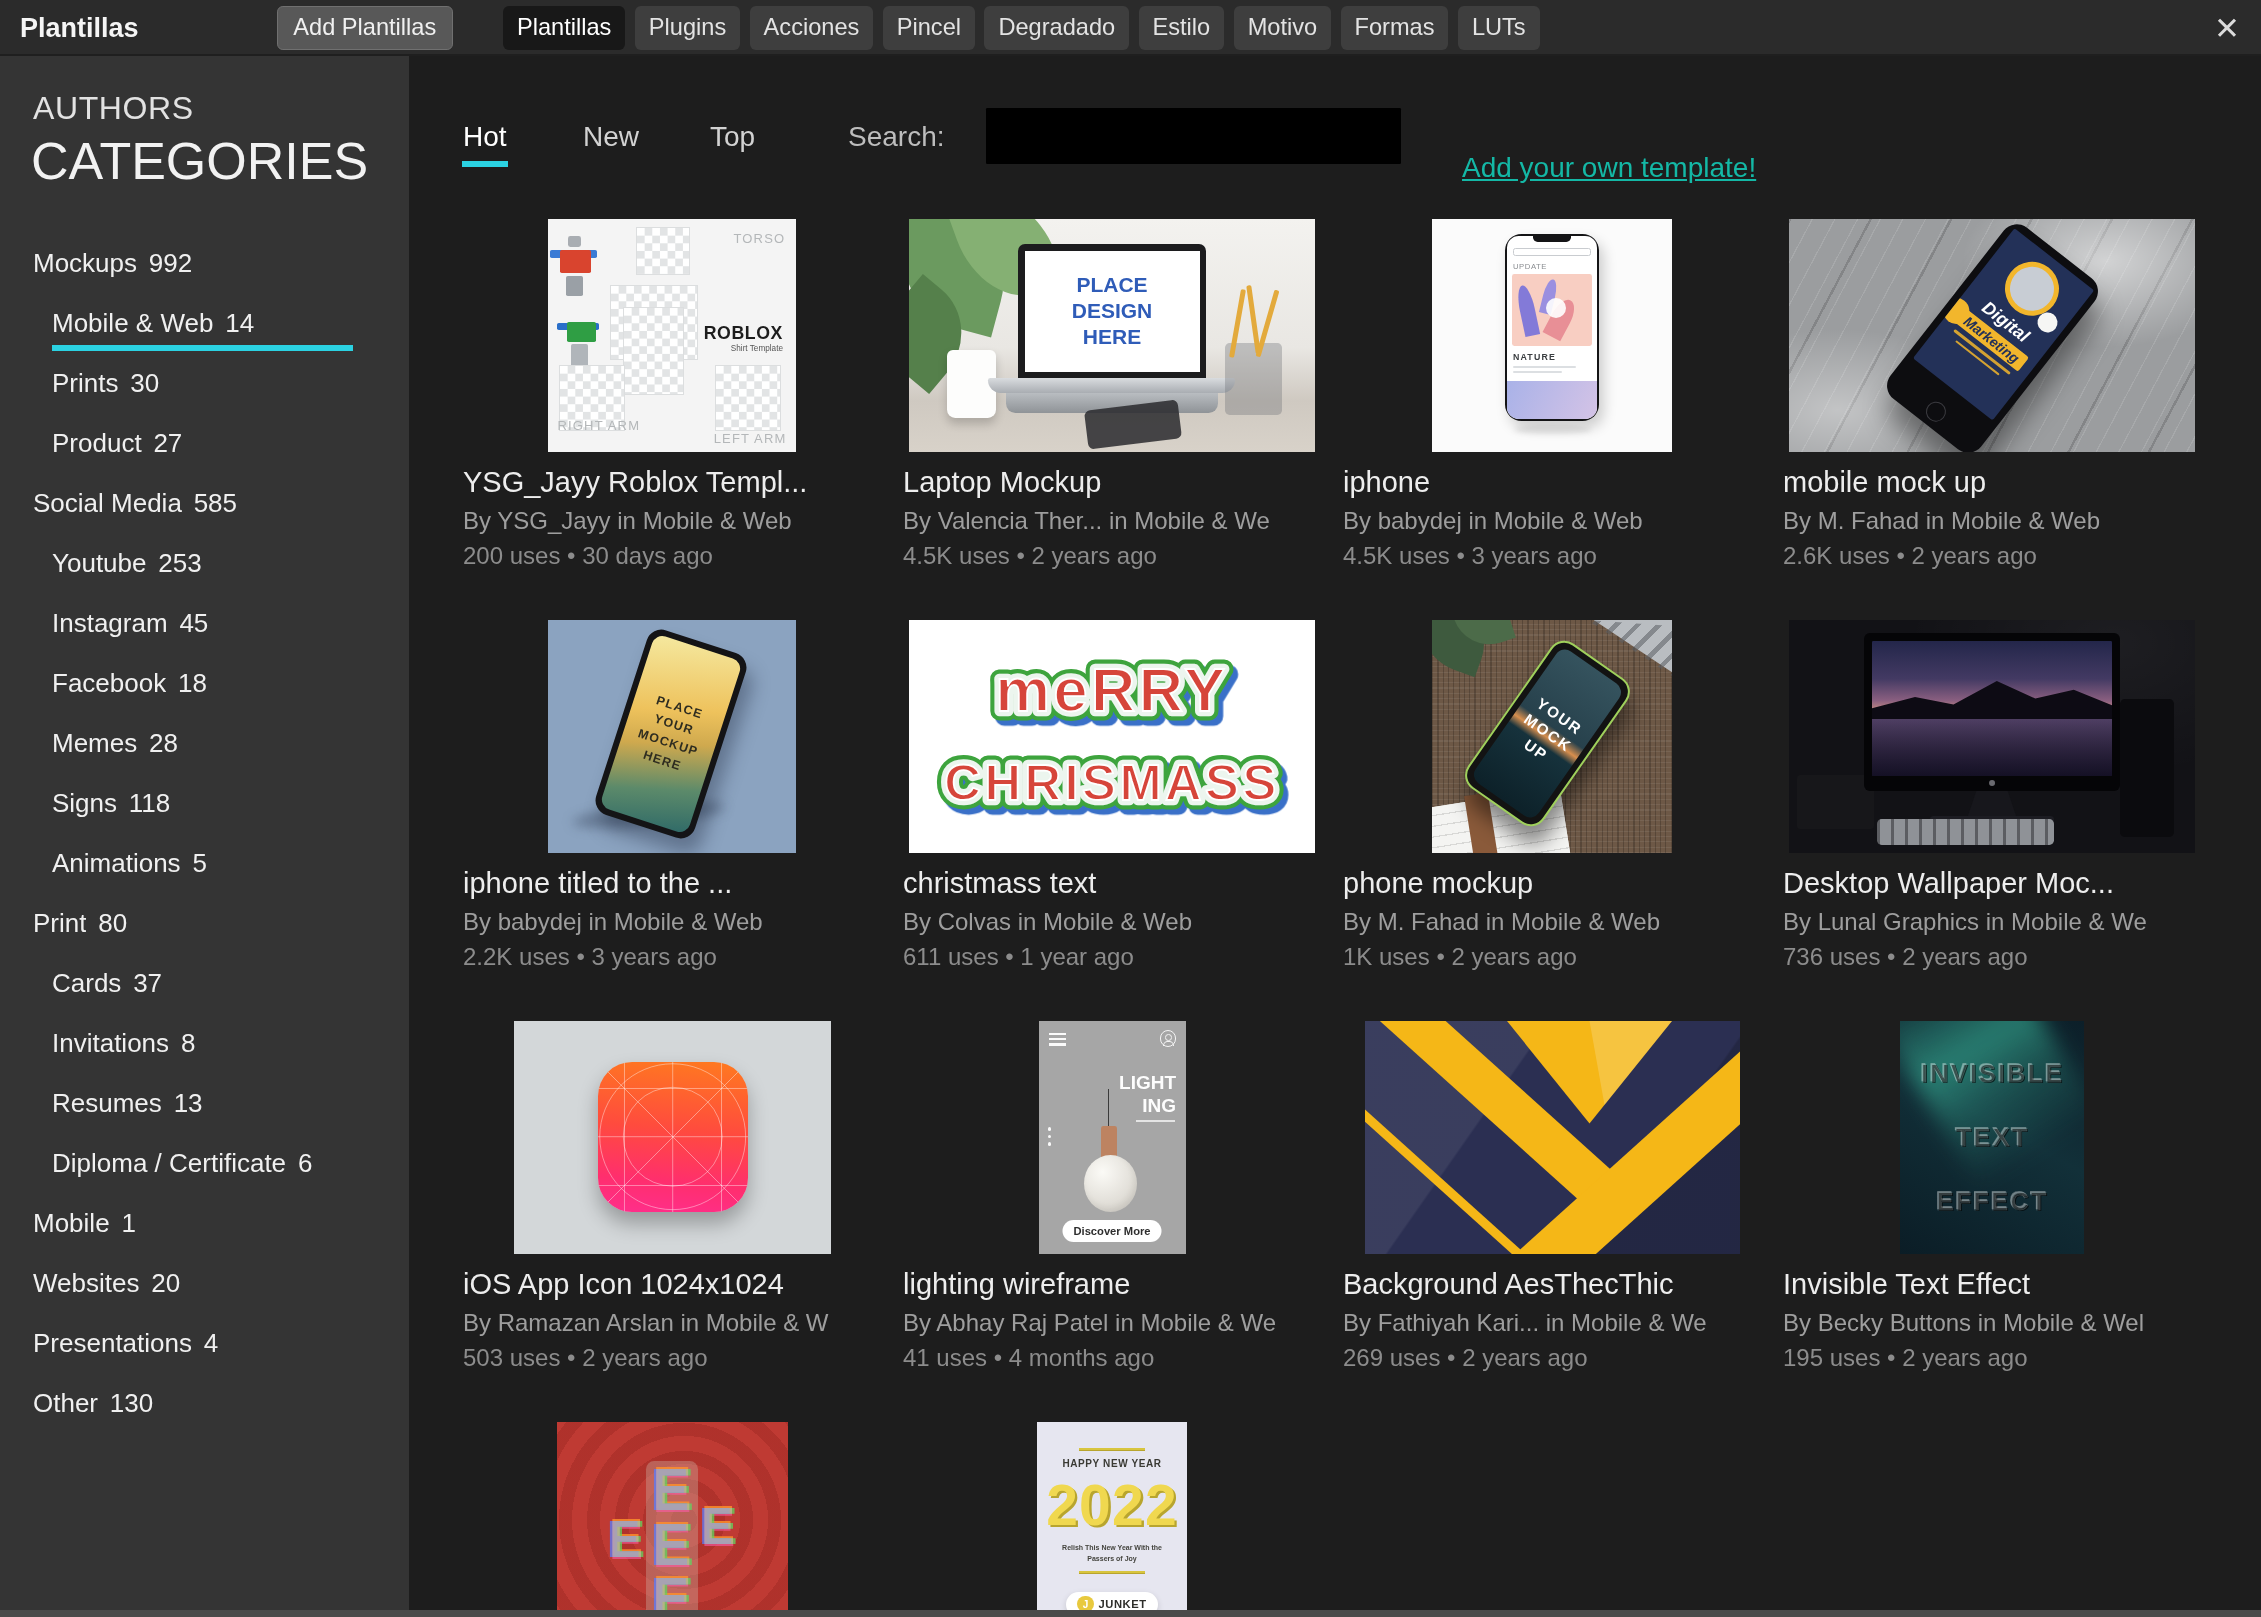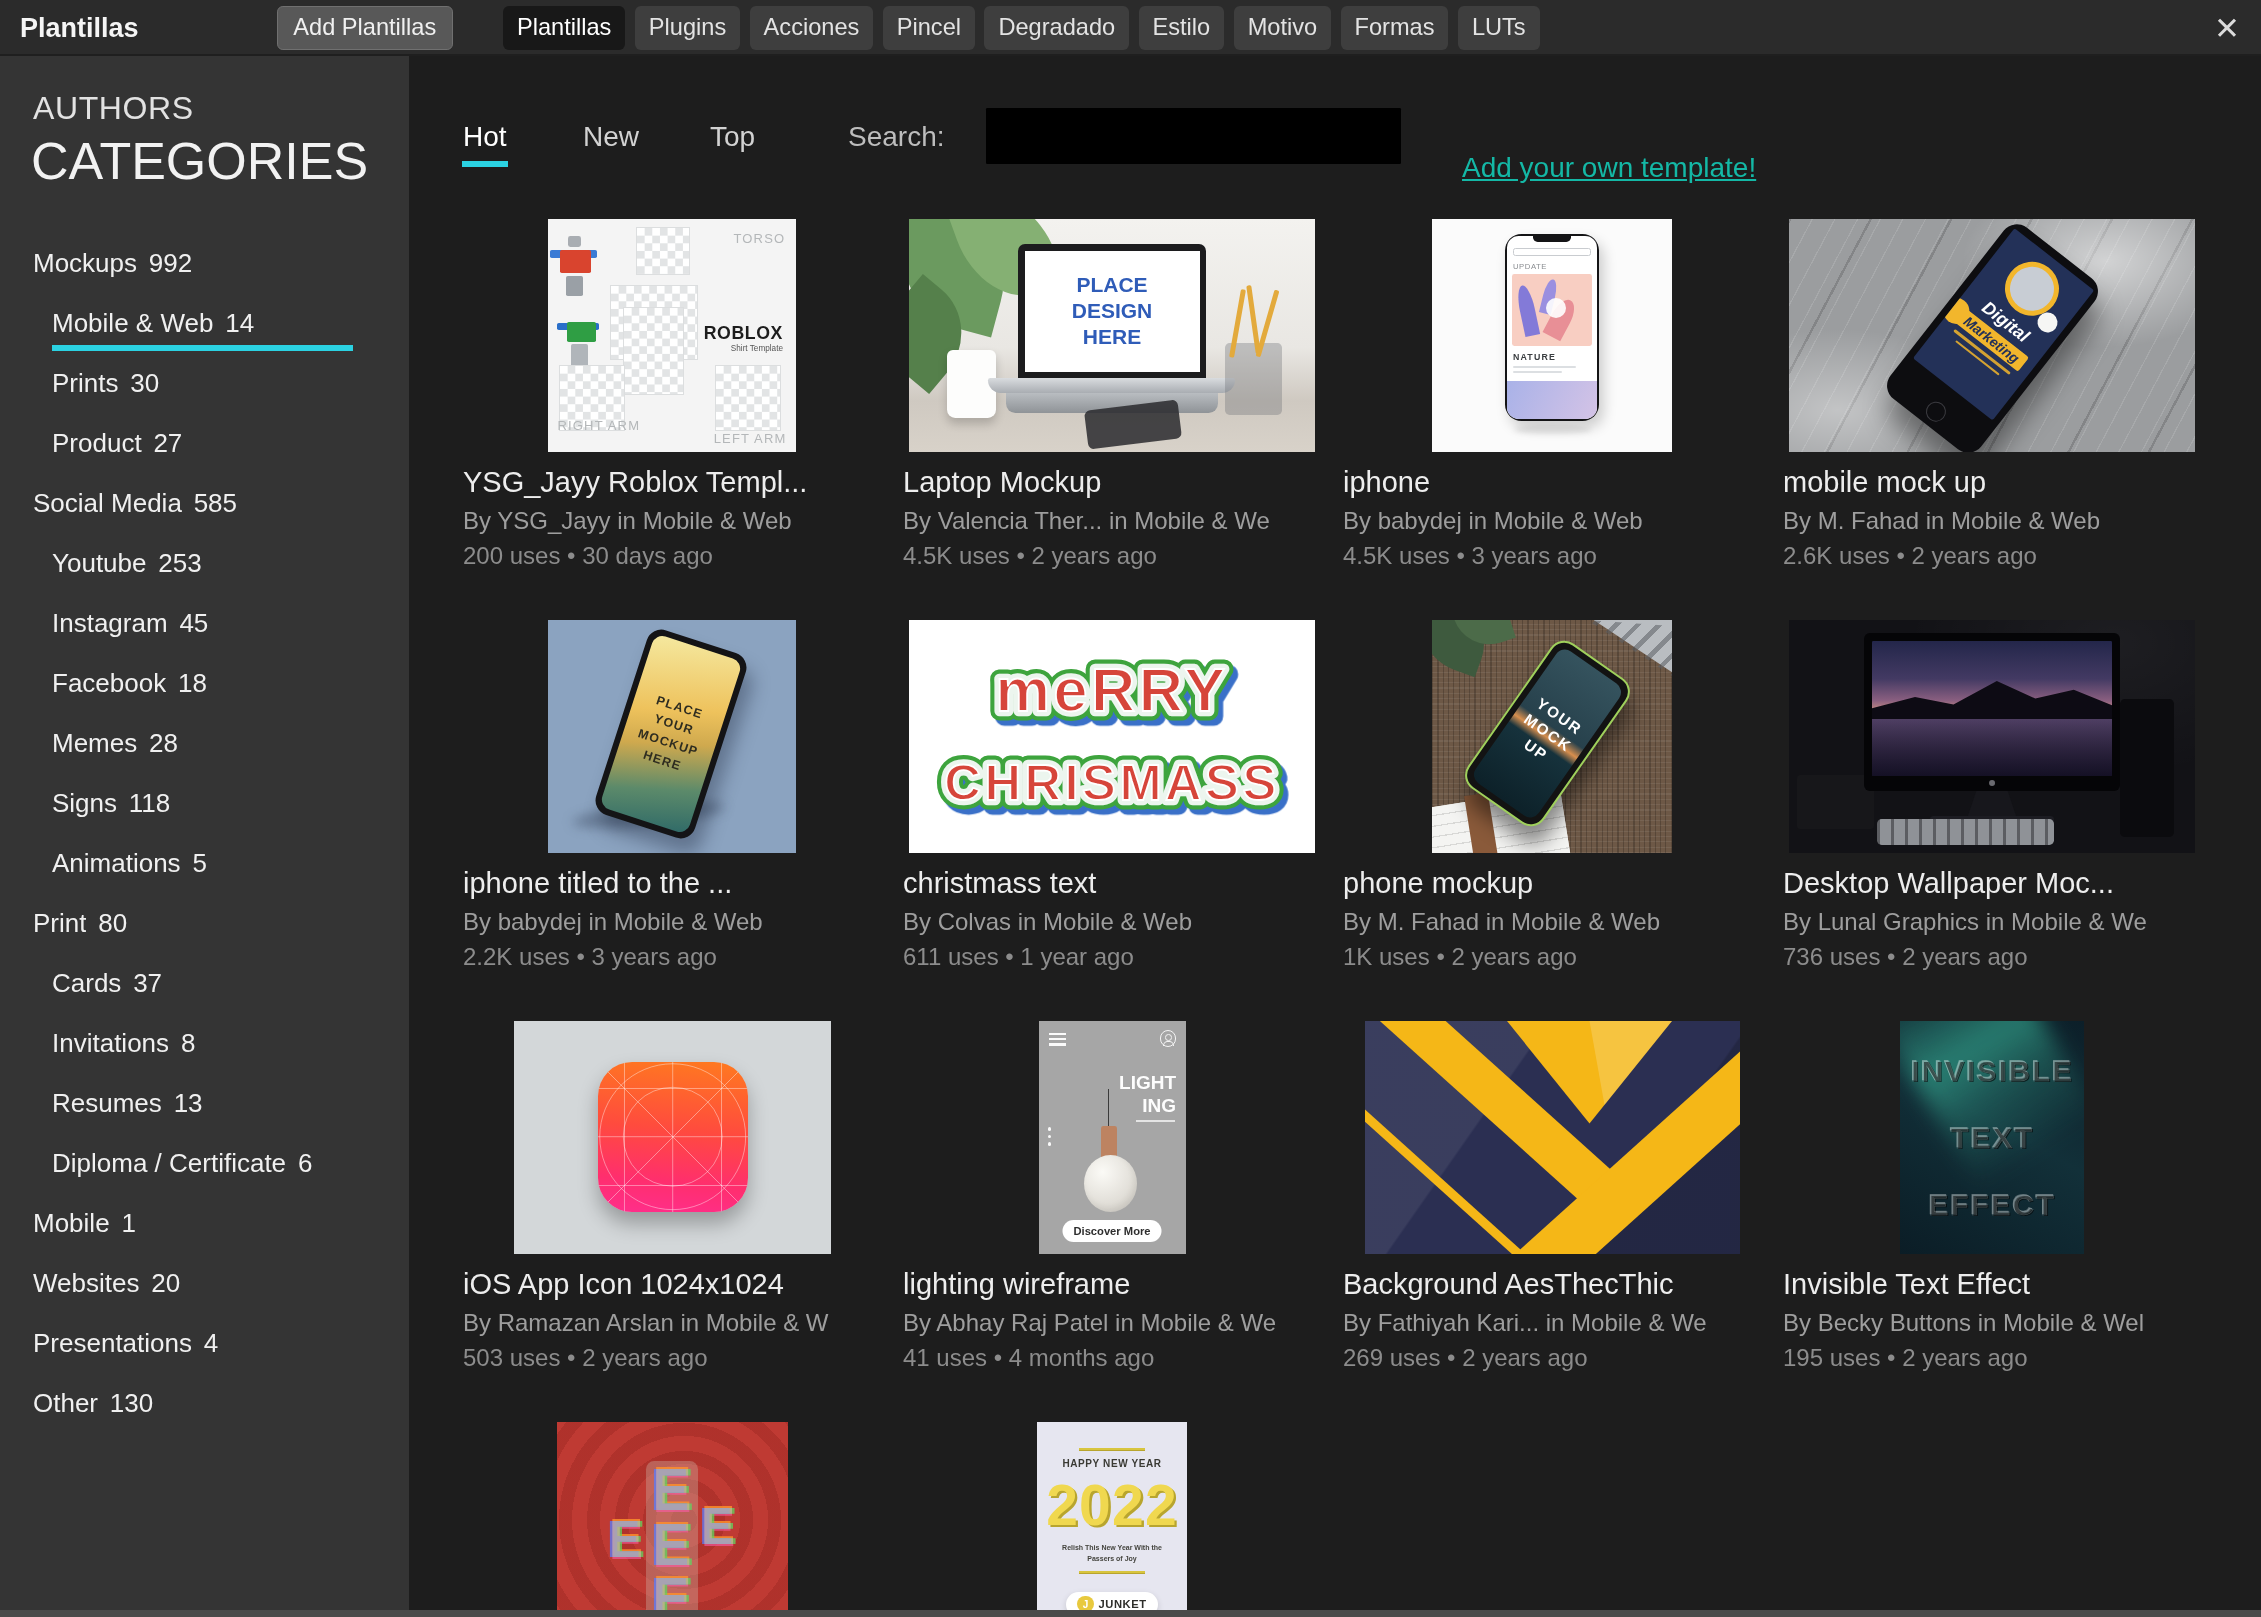--- a/index.html
+++ b/index.html
@@ -227,21 +227,21 @@
   .ae-band1 { position:absolute; left:-23.6px; top:-35px; width:44px; height:330px; background:#f5b717; transform:rotate(-48deg); transform-origin:top left; }
   .ae-line1 { position:absolute; left:-33px; top:71px; width:9.4px; height:247px; background:#f5b717; transform:rotate(-48deg); transform-origin:top left; }
   .ae-band2 { position:absolute; right:-88px; top:23.6px; width:54px; height:377px; background:#f5b717; transform:rotate(48deg); transform-origin:top right; }
 
   
   .t-inv { width:184px; background:linear-gradient(210deg,#0c1f29 0%,#123039 45%,#0b1d26 100%); }
   .iv-aurora { position:absolute; left:-35px; top:-23.6px; width:247px; height:141px;
     background:linear-gradient(90deg, transparent 5%, rgba(64,207,173,.5) 40%, rgba(64,207,173,.22) 62%, transparent 90%);
     transform:rotate(58deg); transform-origin:center; filter:blur(9.4px); }
   .iv-text { position:absolute; inset:0; display:flex; flex-direction:column; align-items:center; justify-content:center; gap:33px; }
-  .iv-text span { font-size:30px; font-weight:bold; letter-spacing:1.8px; color:rgba(215,235,240,.10);
+  .iv-text span { font-size:26px; font-weight:bold; letter-spacing:1.8px; color:rgba(215,235,240,.10);
     -webkit-text-stroke:0.6px rgba(255,255,255,.22);
     text-shadow:1.2px 1.2px 0.6px rgba(0,0,0,.6), -0.6px -0.6px 0.6px rgba(255,255,255,.3); }
 
   
   .t-eee { width:231px; background:#bf3a33;
     background-image:repeating-radial-gradient(circle at 55% 42%, rgba(120,20,16,.22) 0 13px, rgba(191,58,51,0) 13px 28px); }
   .ee-wrap { position:absolute; inset:0; display:flex; align-items:flex-start; justify-content:center; }
   .ee-col { margin-top:39px; background:rgba(205,170,158,.4); border-radius:8.2px; padding:2.4px 5.9px; display:flex; flex-direction:column; align-items:center; }
   .ee-col span { font-size:59px; line-height:.92; font-weight:800; }
   .ee-side { font-size:51px; font-weight:800; }

